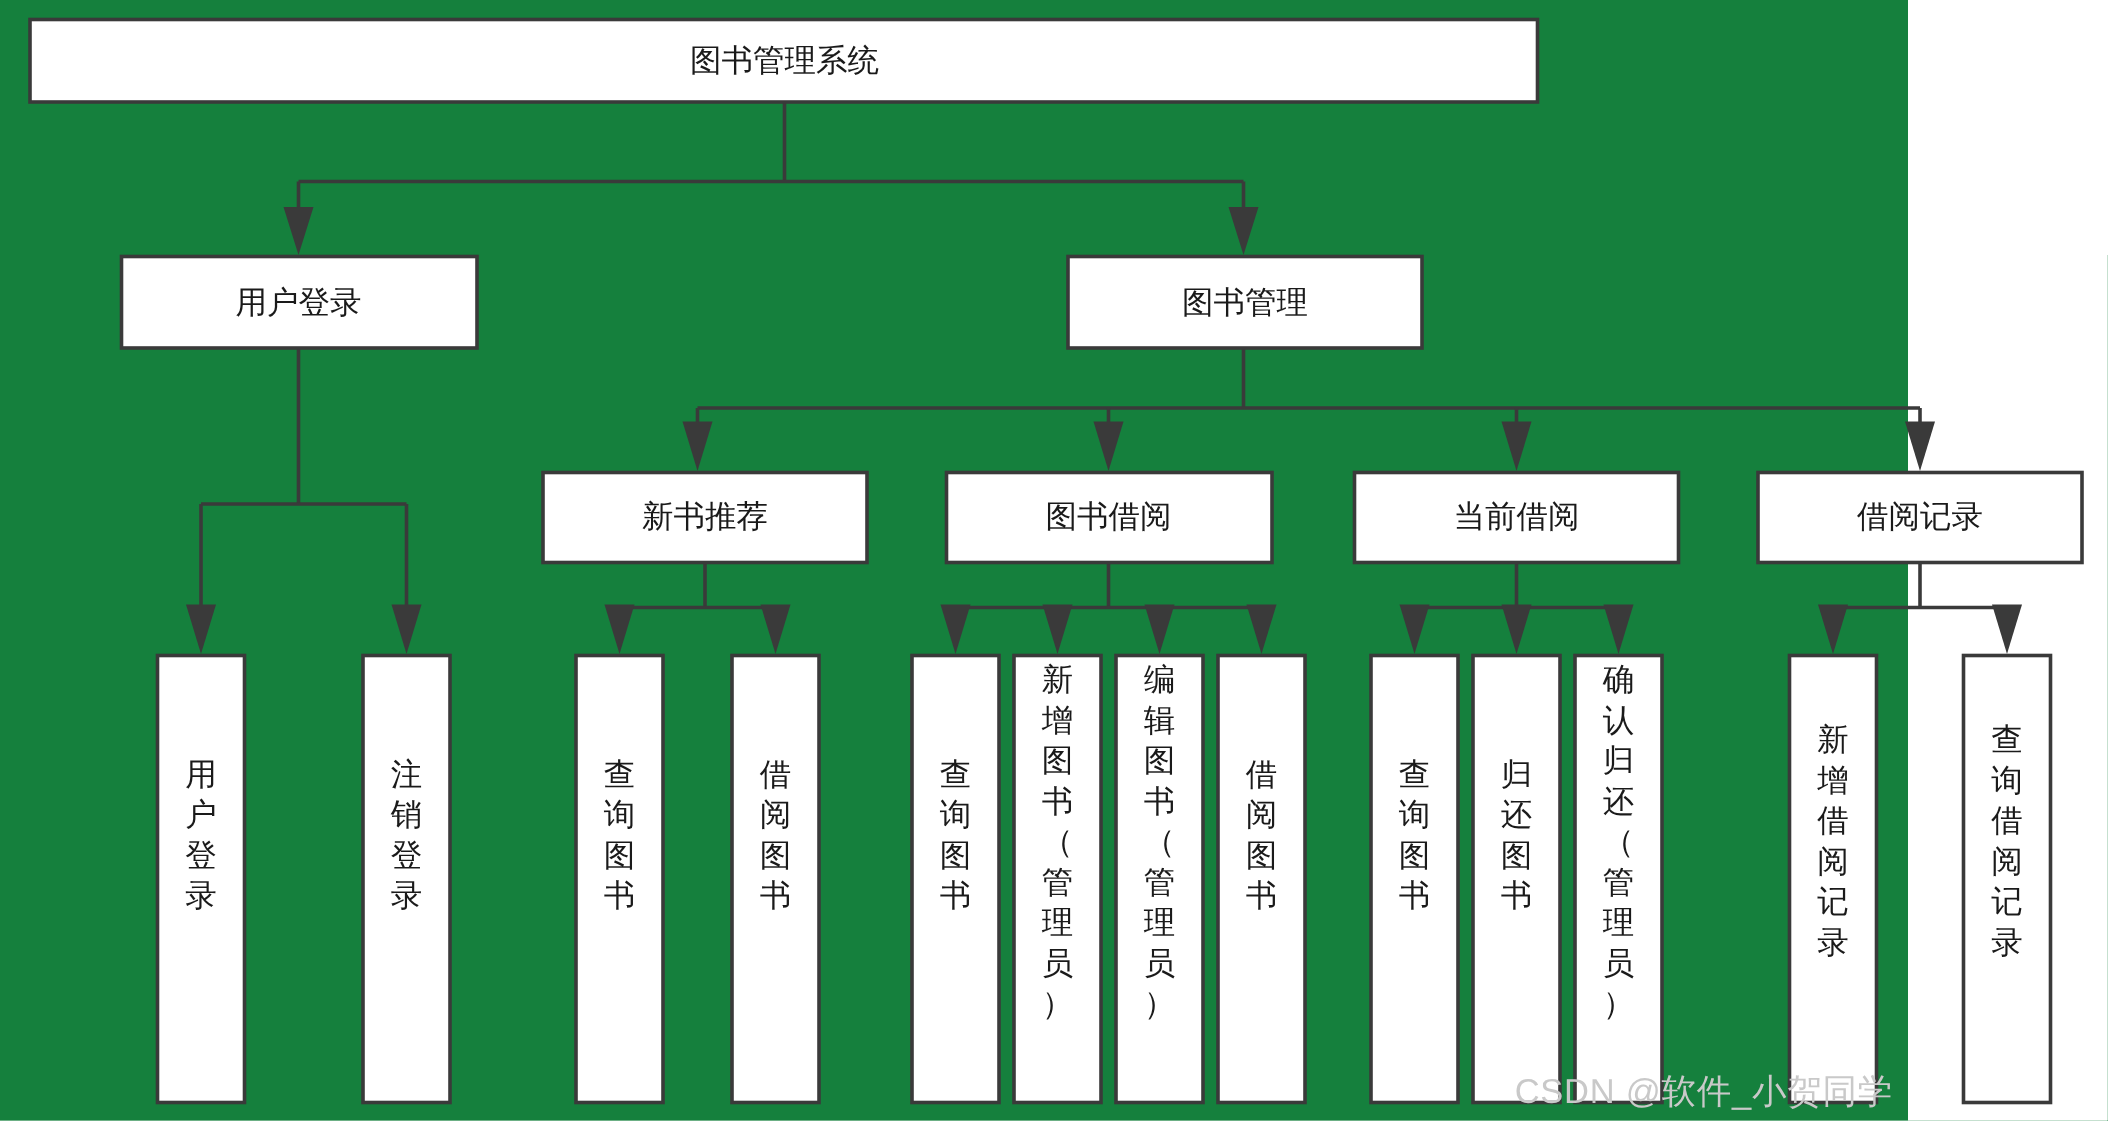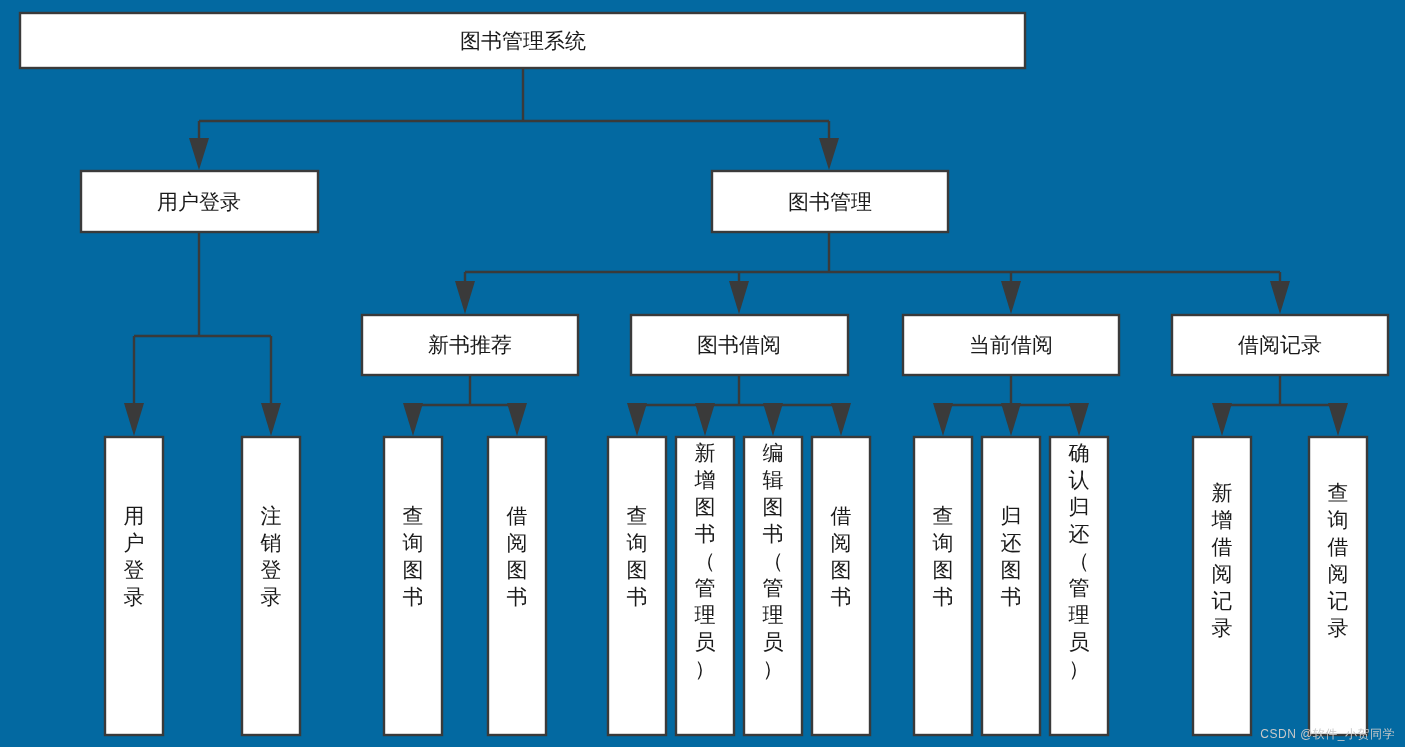--- a/index.html
+++ b/index.html
@@ -8,23 +8,23 @@
     background: #ffffff;
   }
   body {
     width: 1405px;
     height: 747px;
     overflow: hidden;
     font-family: "Liberation Sans", "DejaVu Sans", sans-serif;
   }
   #diagram-root {
     position: relative;
-    width: 1405px;
+    width: 1272px;
     height: 747px;
-    background: #0369a1;
+    background: #15803d;
   }
   svg#flow-svg {
     position: absolute;
     left: 0;
     top: 0;
     width: 1405px;
     height: 747px;
   }
   .node-box {
     fill: #ffffff;
@@ -52,21 +52,21 @@
     font-family: "Liberation Sans", "DejaVu Sans", sans-serif;
     font-size: 21px;
     fill: #1a1a1a;
     text-anchor: middle;
   }
   .watermark {
     position: absolute;
     right: 10px;
     bottom: 4px;
     font-family: "Liberation Sans", "DejaVu Sans", sans-serif;
-    font-size: 12px;
+    font-size: 23px;
     color: #c9c9c9;
     white-space: nowrap;
     letter-spacing: 0.5px;
   }
 </style>
 </head>
 <body>
 
 <div id="diagram-root">
 

